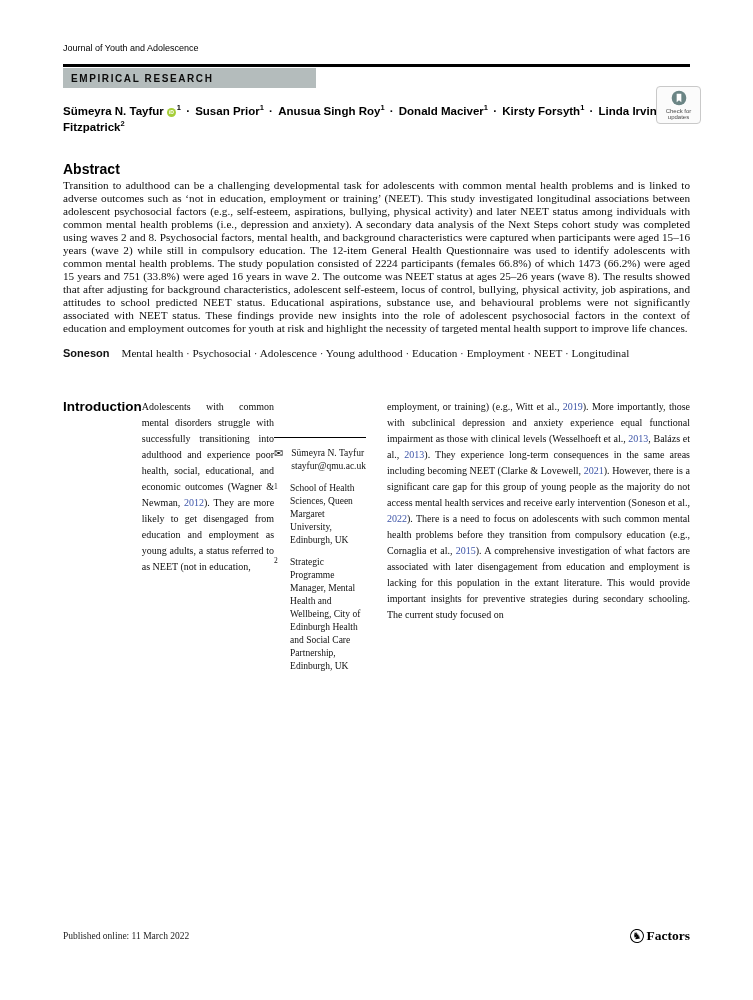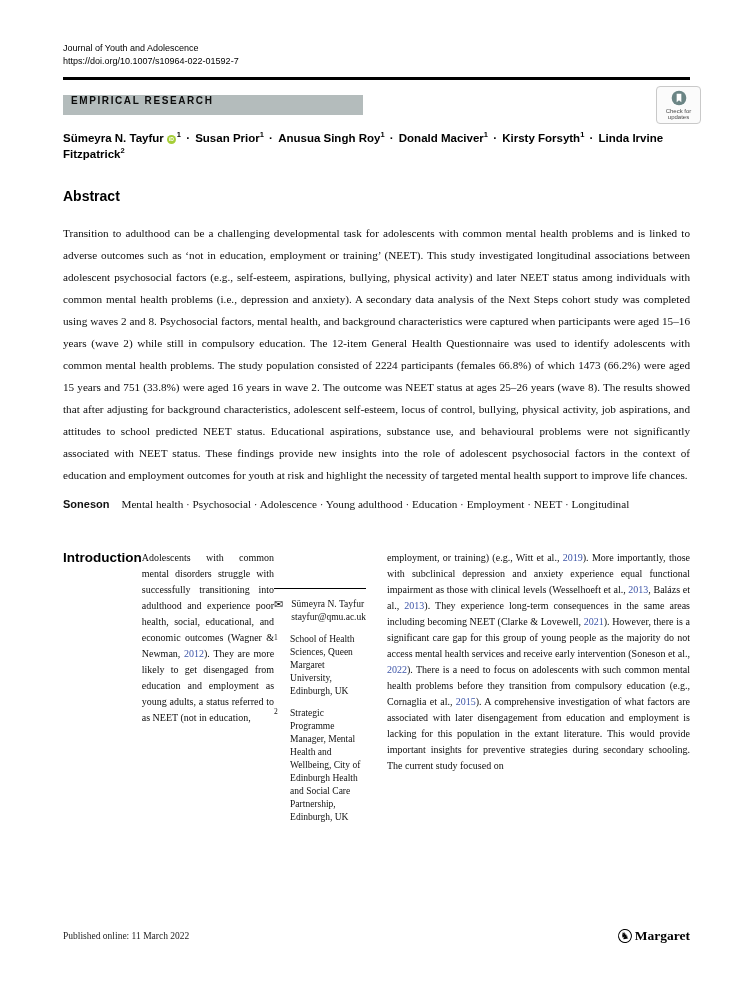--- a/index.html
+++ b/index.html
@@ -13,24 +13,24 @@
   }
   .page {
     position: relative;
     width: 753px; height: 1000px;
     padding: 42px 63px 0 63px;
   }
   
   .journal-meta { font-family: "Liberation Sans", sans-serif; font-size: 9px; line-height: 13px; color: #000; }
   .top-rule { border: none; border-top: 3px solid #000; margin-top: 9px; }
   .section-banner {
-    margin-top: 15px;
-    width: 300px; height: 20px;
+    margin-top: 1px;
+    width: 253px; height: 20px;
     background: var(--banner-bg, #b4bcbc);
-    display: flex; 
+    display: flex; align-items: center;
     padding-left: 8px;
   }
   .section-banner span {
     font-family: "Liberation Sans", sans-serif;
     font-size: 10px; font-weight: bold; letter-spacing: 1.6px; color: #0c0c0c;
   }
   
   .check-badge {
     position: absolute; top: 86px; right: 52px;
     width: 45px; height: 38px;
@@ -73,22 +73,22 @@
     font-family: "Liberation Sans", sans-serif;
     font-size: 9.5px; line-height: 13px; color: #000;
   }
   
   .abstract-heading {
     margin-top: 26px;
     font-family: "Liberation Sans", sans-serif;
     font-size: 14px; font-weight: bold; color: #000;
   }
   .abstract-text {
-    margin-top: 18px;
-    font-size: 11.2px; line-height: 22px;
+    margin-top: 2px;
+    font-size: 11.2px; line-height: 13px;
     text-align: justify; color: #0c0c0c;
   }
   .keywords-line { margin-top: 12px; font-size: 11.2px; }
   .keywords-line .kw-label {
     font-family: "Liberation Sans", sans-serif;
     font-weight: bold; font-size: 11px; margin-right: 12px;
   }
   
   .columns {
     margin-top: 40px;
@@ -133,21 +133,20 @@
     font-size: 13.5px; font-weight: 600; color: #000;
   }
 </style>
 </head>
 <body>
 
 <div class="page">
 
   <div class="journal-meta">
     <div>Journal of Youth and Adolescence</div>
-    <div>https://doi.org/10.1007/s10964-022-01592-7</div>
   </div>
 
   <hr class="top-rule">
 
   <div class="section-banner">
     <span>EMPIRICAL RESEARCH</span>
   </div>
 
   <div class="check-badge">
     <svg class="circ" viewBox="0 0 24 24">
@@ -200,17 +199,17 @@
 
     <div class="col">
       <p class="body-text"><span>employment, or training) (e.g., Witt et al., </span><span class="cite">2019</span><span>). More importantly, those with subclinical depression and anxiety experience equal functional impairment as those with clinical levels (Wesselhoeft et al., </span><span class="cite">2013</span><span>, Balázs et al., </span><span class="cite">2013</span><span>). They experience long-term consequences in the same areas including becoming NEET (Clarke &amp; Lovewell, </span><span class="cite">2021</span><span>). However, there is a significant care gap for this group of young people as the majority do not access mental health services and receive early intervention (Soneson et al., </span><span class="cite">2022</span><span>). There is a need to focus on adolescents with such common mental health problems before they transition from compulsory education (e.g., Cornaglia et al., </span><span class="cite">2015</span><span>). A comprehensive investigation of what factors are associated with later disengagement from education and employment is lacking for this population in the extant literature. This would provide important insights for preventive strategies during secondary schooling. The current study focused on</span></p>
     </div>
   </div>
 
   <div class="page-footer">
     <span class="published">Published online: 11 March 2022</span>
     <span class="springer-logo">
       <span class="springer-glyph">♞</span>
-      <span class="springer-word">Margaret</span>
+      <span class="springer-word">Factors</span>
     </span>
   </div>
 
 </div>
 
 </body></html>

